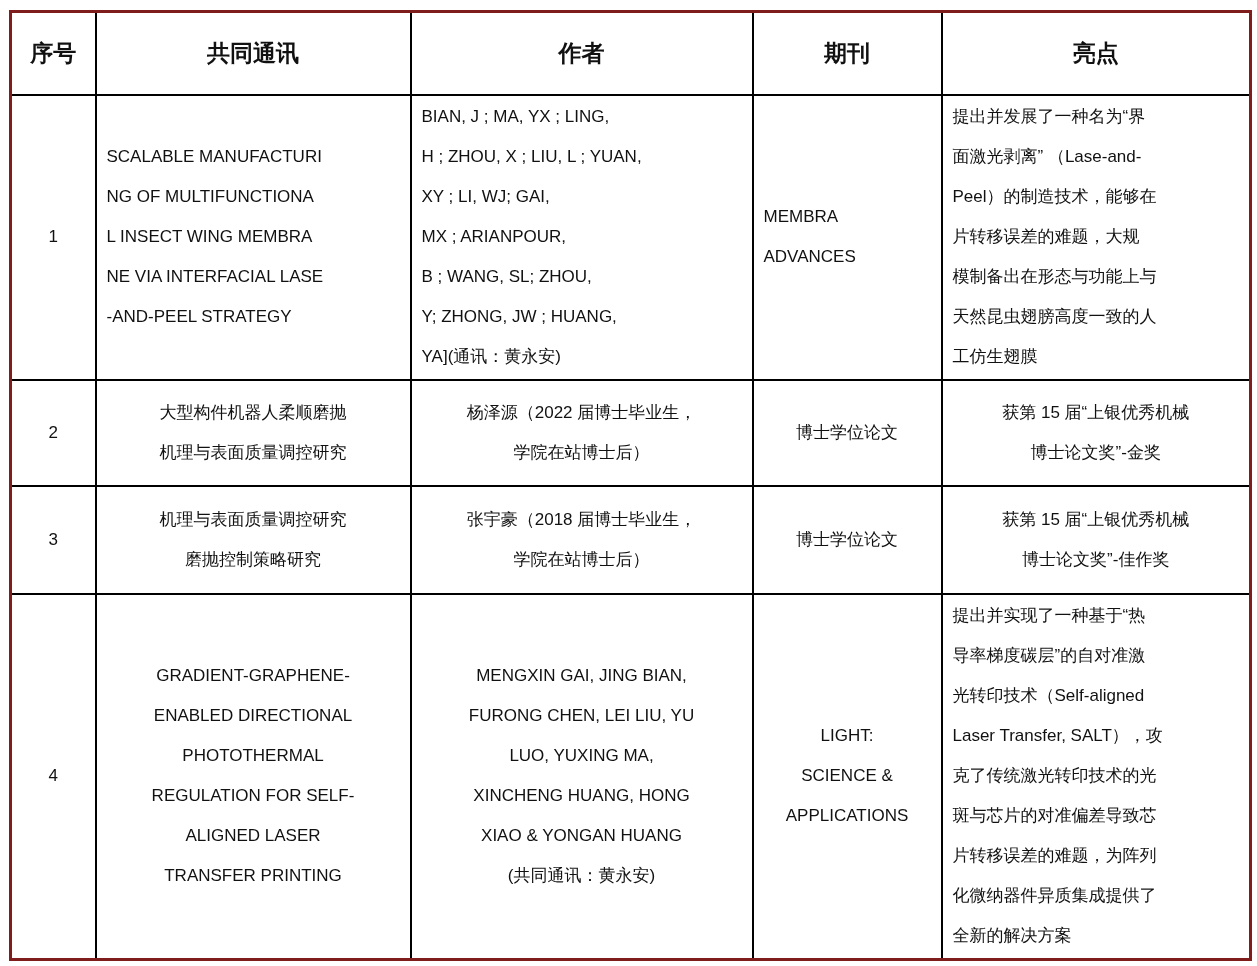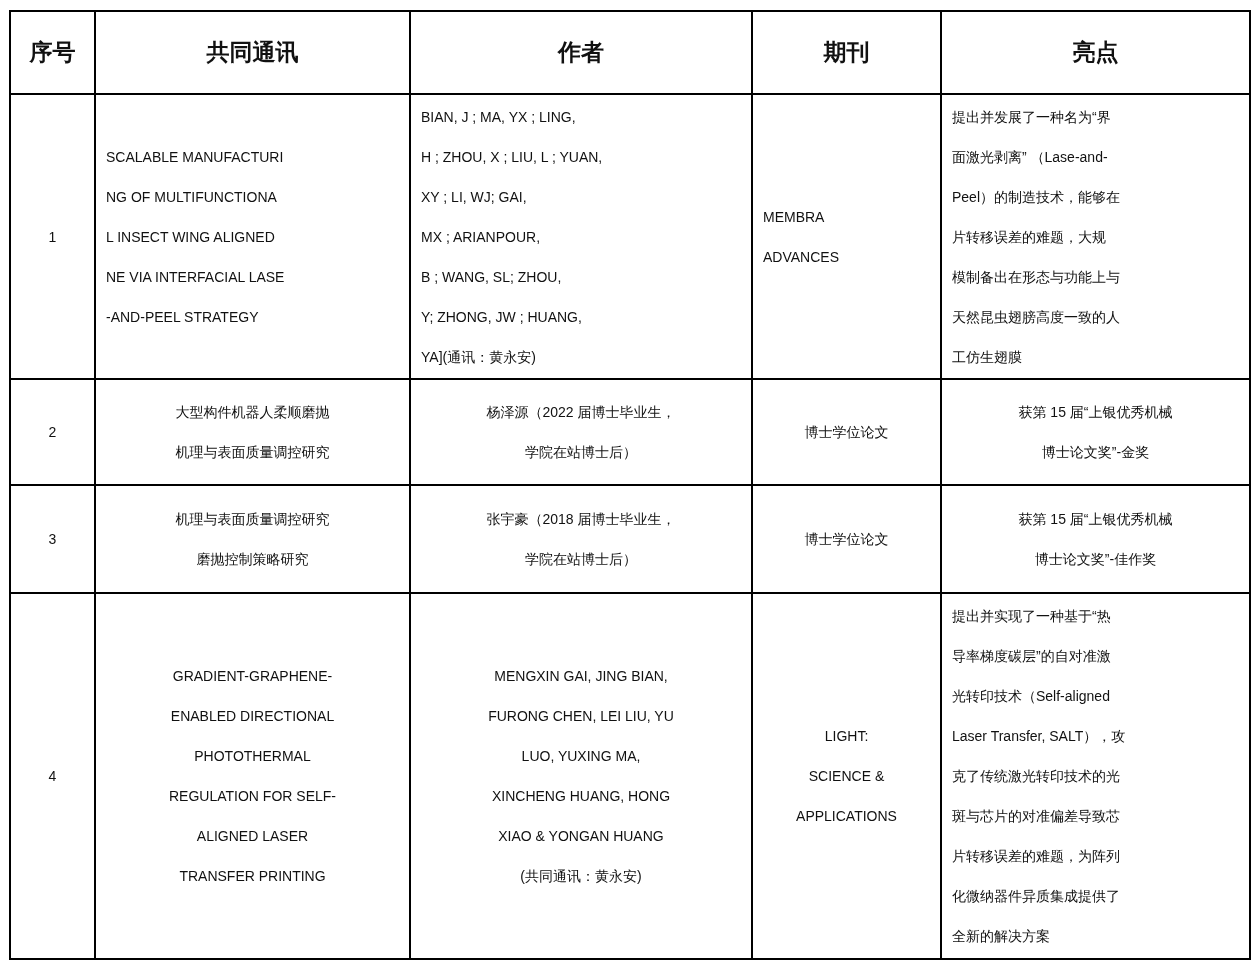--- a/index.html
+++ b/index.html
@@ -12,36 +12,36 @@
     color: #111111;
   }
   .page {
     padding: 10px 0 0 9px;
   }
   table.papers {
     border-collapse: collapse;
     table-layout: fixed;
     width: 1240px;
     background: #ffffff;
-    border: 1px solid #7f1d1d;
+    border: 3px solid #7f1d1d;
   }
   table.papers th,
   table.papers td {
     border: 2px solid #000000;
     vertical-align: middle;
     overflow: hidden;
   }
   table.papers th {
     font-size: 23px;
     font-weight: 700;
     text-align: center;
     padding: 0 6px;
   }
   table.papers td {
-    font-size: 14px;
+    font-size: 17px;
     line-height: 40px;
     padding: 0 10px;
     white-space: pre-line;
   }
   
   .col-index     { width: 85px;  }
   .col-title     { width: 315px; }
   .col-authors   { width: 342px; }
   .col-journal   { width: 189px; }
   .col-highlight { width: 309px; }
@@ -74,21 +74,21 @@
         <th>作者</th>
         <th>期刊</th>
         <th>亮点</th>
       </tr>
     </thead>
     <tbody>
       <tr class="row-1">
         <td class="al-c">1</td>
         <td class="al-l">SCALABLE MANUFACTURI
 NG OF MULTIFUNCTIONA
-L INSECT WING ALIGNED
+L INSECT WING MEMBRA
 NE VIA INTERFACIAL LASE
 -AND-PEEL STRATEGY</td>
         <td class="al-l">BIAN, J ; MA, YX ; LING,
 H ; ZHOU, X ; LIU, L ; YUAN,
 XY ; LI, WJ; GAI,
 MX ; ARIANPOUR,
 B ; WANG, SL; ZHOU,
 Y; ZHONG, JW ; HUANG,
 YA](通讯：黄永安)</td>
         <td class="al-l">MEMBRA

